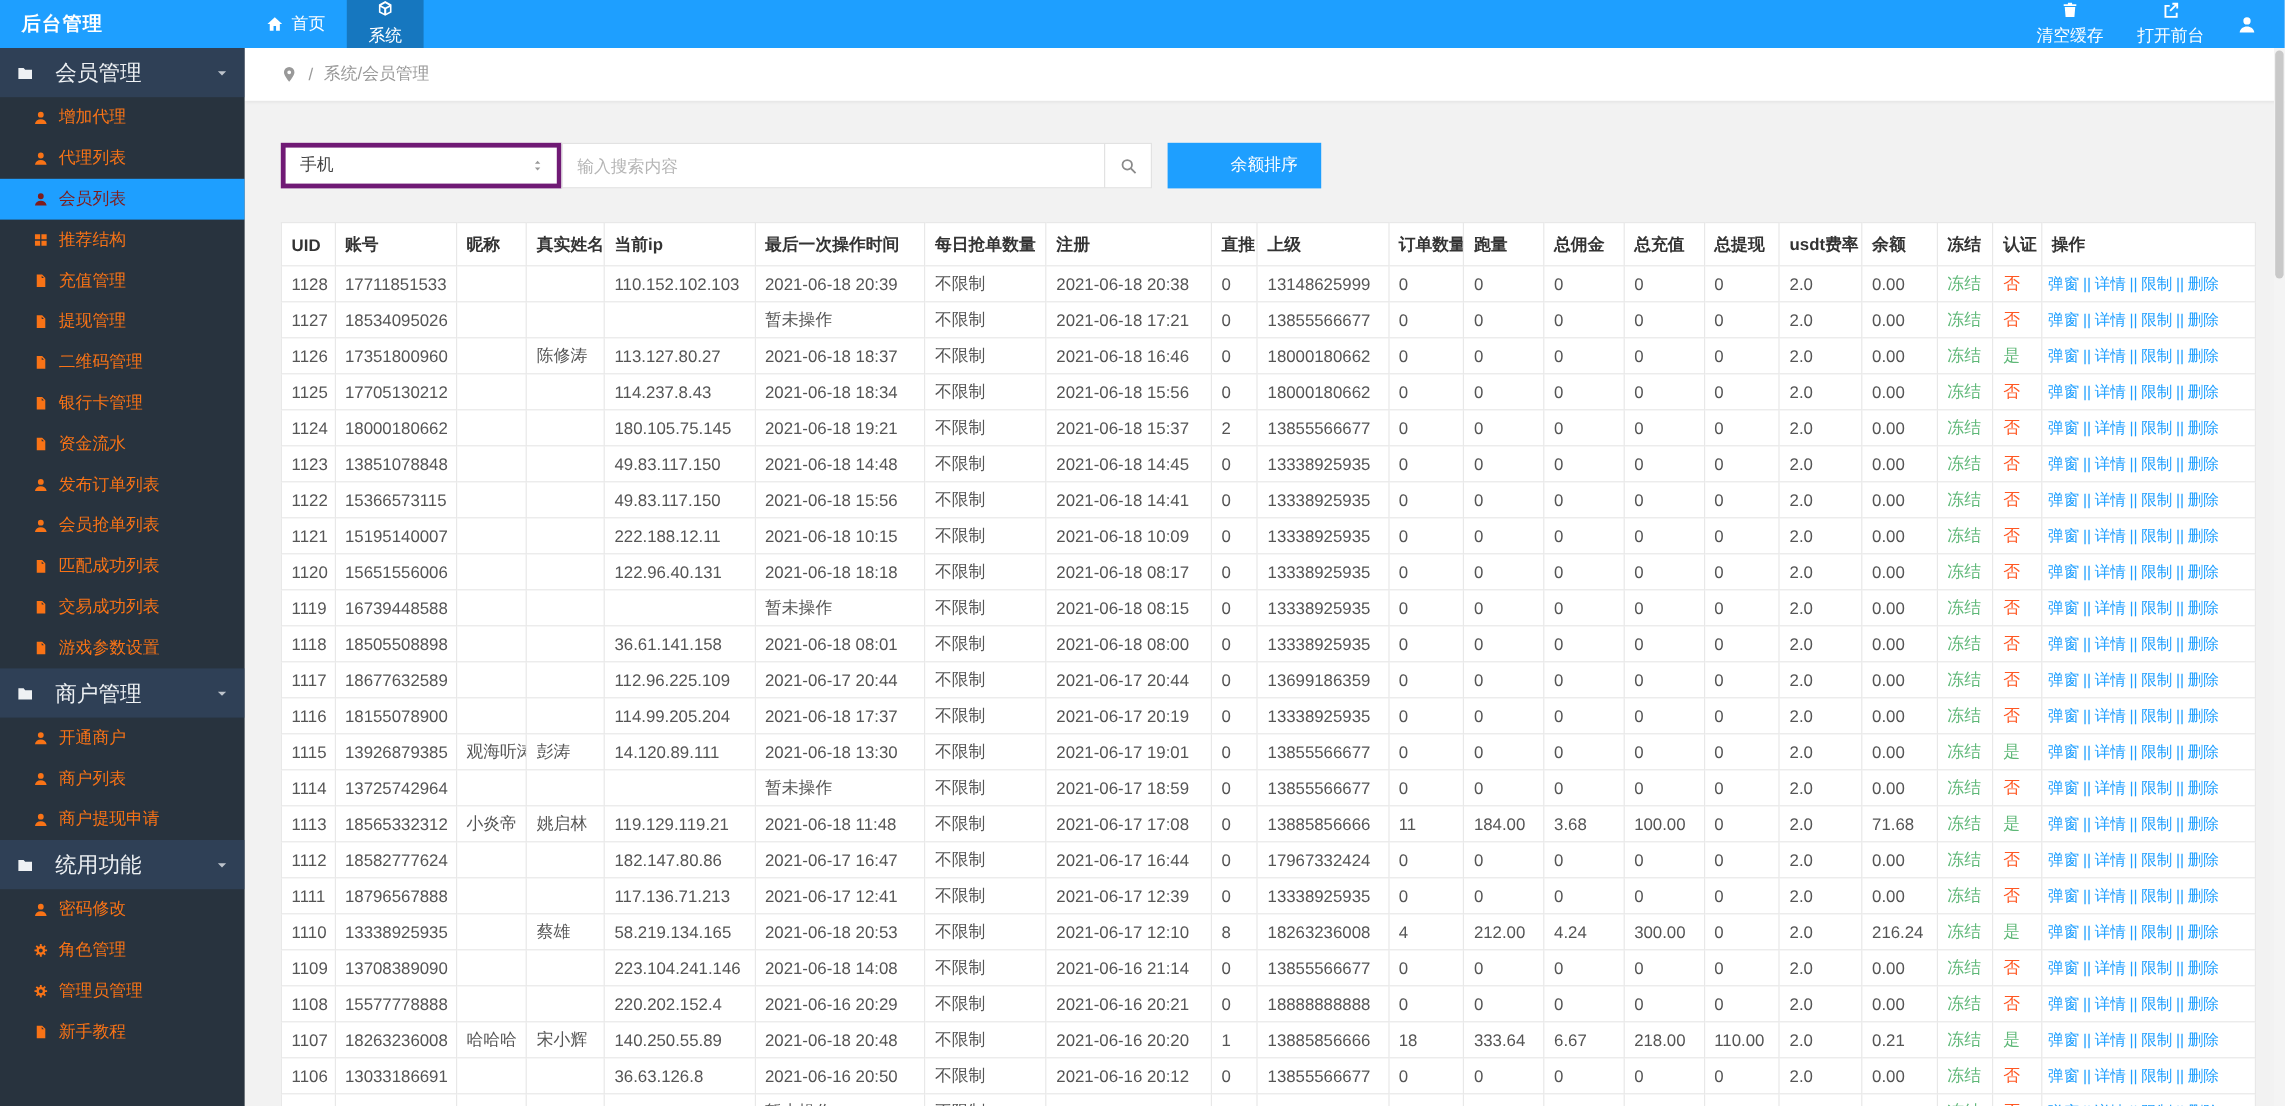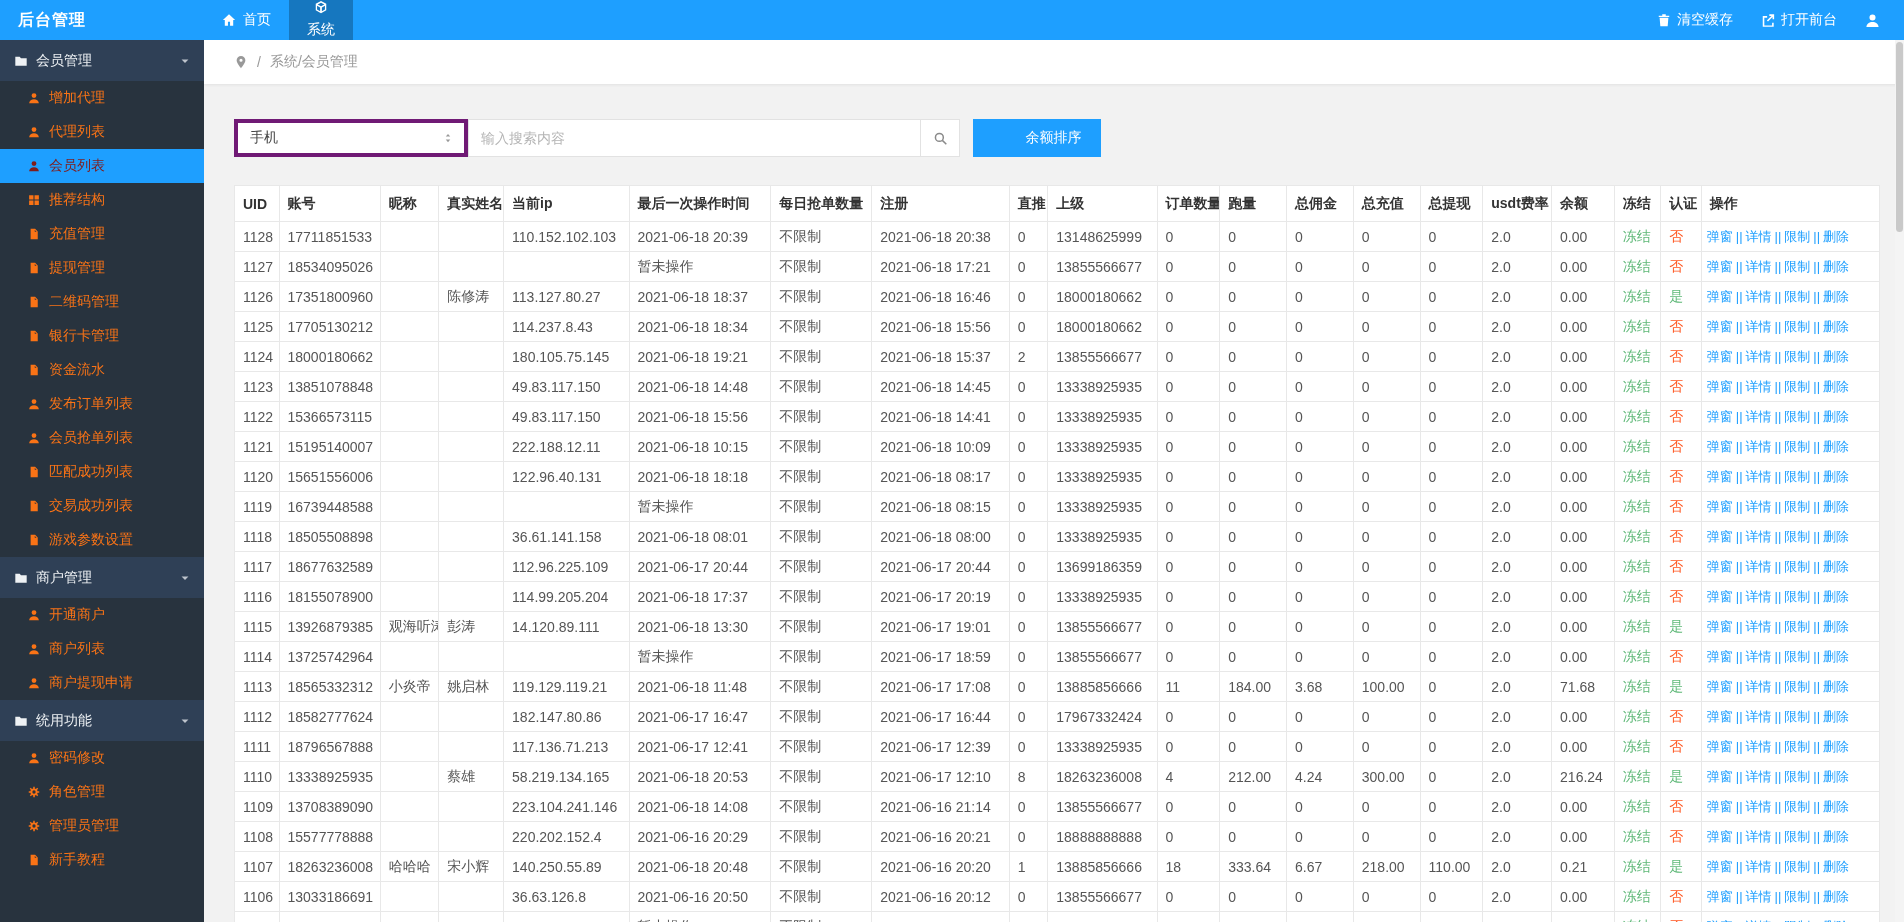--- a/index.html
+++ b/index.html
@@ -7,26 +7,26 @@
   body{font-family:"Liberation Sans","DejaVu Sans",sans-serif;background:#f2f2f2;font-size:14px;color:#555;}
   .app{width:1904px;height:922px;display:flex;flex-direction:column;overflow:hidden;position:relative;}
 
   
   .topbar{height:40px;background:#1E9FFF;display:flex;align-items:stretch;color:#fff;flex-shrink:0;}
   .logo{width:204px;display:flex;align-items:center;padding-left:18px;font-size:16px;font-weight:bold;letter-spacing:1px;flex-shrink:0;}
   .tabs{display:flex;}
   .tab{display:flex;align-items:center;gap:7px;padding:0 18px;font-size:14px;cursor:pointer;}
   .tab.active{background:rgba(0,0,0,0.25);flex-direction:column;}
   .topbar-right{margin-left:auto;display:flex;align-items:center;gap:28px;padding-right:24px;font-size:14px;}
-  .top-action{display:flex;align-items:center;gap:6px;cursor:pointer;}
+  .top-action{display:flex;align-items:center;gap:6px;cursor:pointer;flex-direction:column;}
 
   
   .body{flex:1;display:flex;overflow:hidden;}
   .sidebar{width:204px;background:#28333E;flex-shrink:0;overflow:hidden;}
-  .side-section{height:41px;display:flex;align-items:center;gap:8px;padding:0 14px;background:#2F4056;font-size:14px;color:#eef1f4;cursor:pointer;}
+  .side-section{height:41px;display:flex;align-items:center;gap:18px;padding:0 14px;background:#2F4056;font-size:18px;color:#eef1f4;cursor:pointer;}
   .side-section .chev{margin-left:auto;opacity:.75;}
   .side-item{height:34px;display:flex;align-items:center;gap:9px;padding:0 14px 0 28px;font-size:14px;color:#f97316;cursor:pointer;}
   .side-item.active{background:#1E9FFF;color:#7f1d1d;}
 
   .content{flex:1;position:relative;overflow:hidden;background:#f2f2f2;}
   .breadcrumb-bar{height:44px;background:#fff;display:flex;align-items:center;gap:9px;padding:0 30px;color:#999;font-size:14px;box-shadow:0 1px 3px rgba(0,0,0,0.07);}
   .content-inner{padding:35px 0 0 30px;}
 
   
   .search-row{display:flex;align-items:center;}

